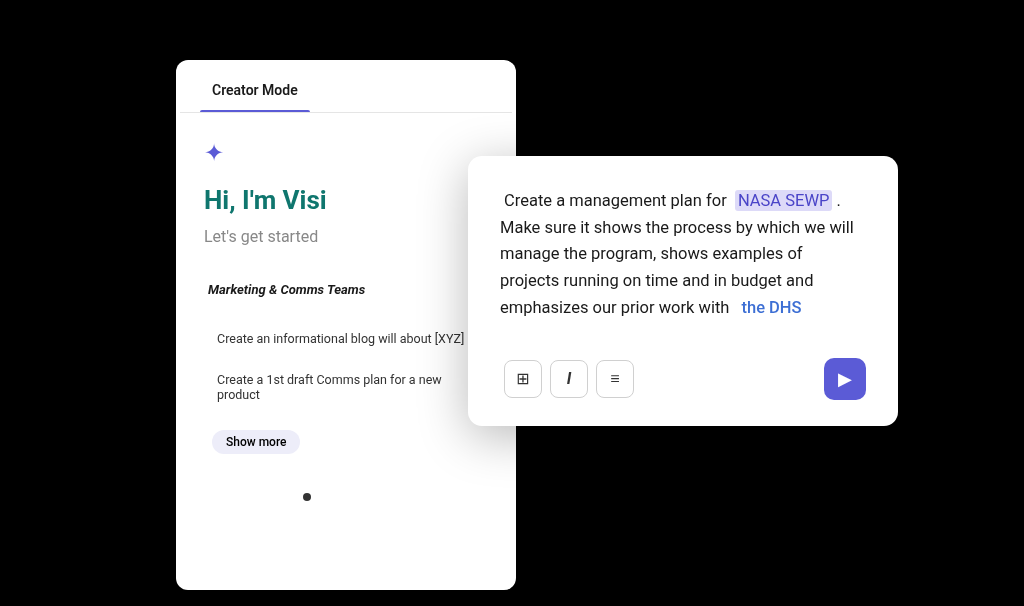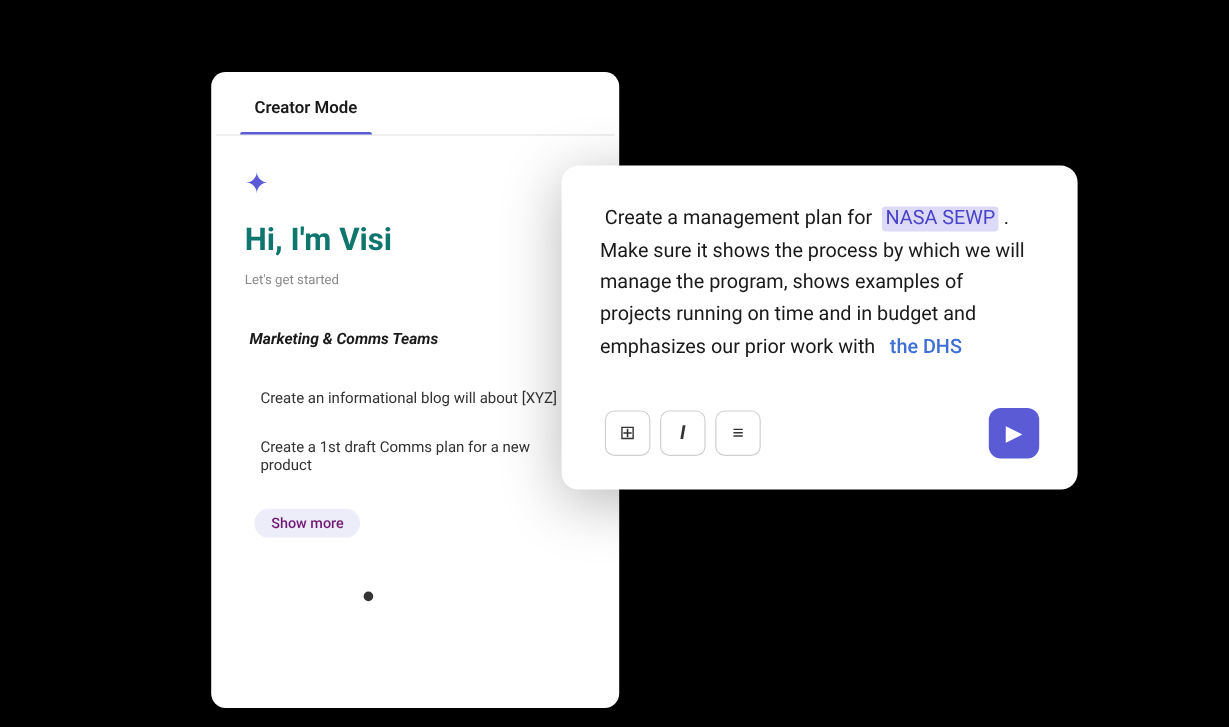--- a/index.html
+++ b/index.html
@@ -79,21 +79,21 @@
     }
 
     .greeting {
       font-size: 26px;
       font-weight: 700;
       color: #0f766e;
       margin-bottom: 4px;
     }
 
     .subtitle {
-      font-size: 11px;
+      font-size: 16px;
       color: #888;
       margin-bottom: 24px;
     }
 
     .section-header {
       font-size: 13px;
       font-weight: 700;
       color: #1a1a1a;
       margin-bottom: 10px;
       display: flex;
@@ -119,35 +119,35 @@
       color: #333;
       border-radius: 6px;
       cursor: pointer;
       margin-bottom: 2px;
       border: 1px solid transparent;
     }
 
     .show-more-btn {
       display: inline-block;
       font-size: 12px;
-      color: #701a75;
+      color: #000000;
       background: #ededf9;
       padding: 5px 14px;
       border-radius: 14px;
       cursor: pointer;
       margin-bottom: 20px;
       margin-left: 12px;
       font-weight: 500;
     }
 
     
     .prompt-card {
       position: absolute;
       left: 460px;
-      top: 130px;
+      top: 148px;
       width: 430px;
       background: #fff;
       border-radius: 14px;
       box-shadow: 0 10px 50px rgba(0,0,0,0.28);
       padding: 28px 28px 20px;
       z-index: 10;
     }
 
     .prompt-text {
       font-size: 16.5px;

